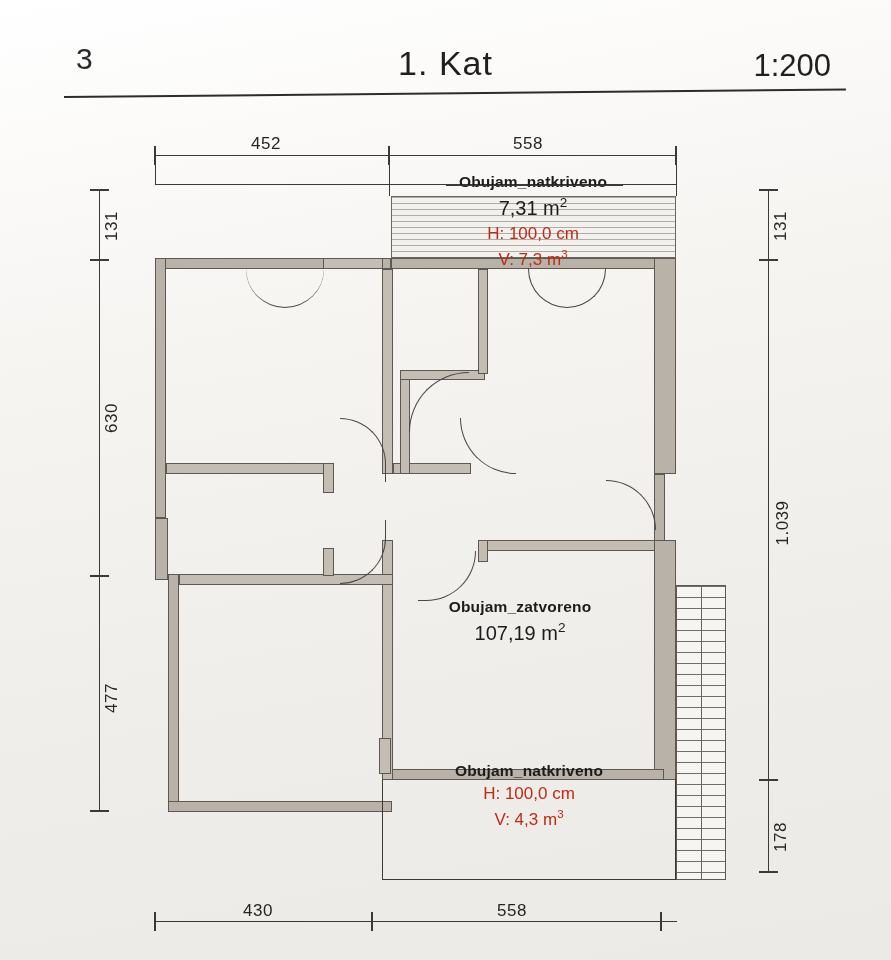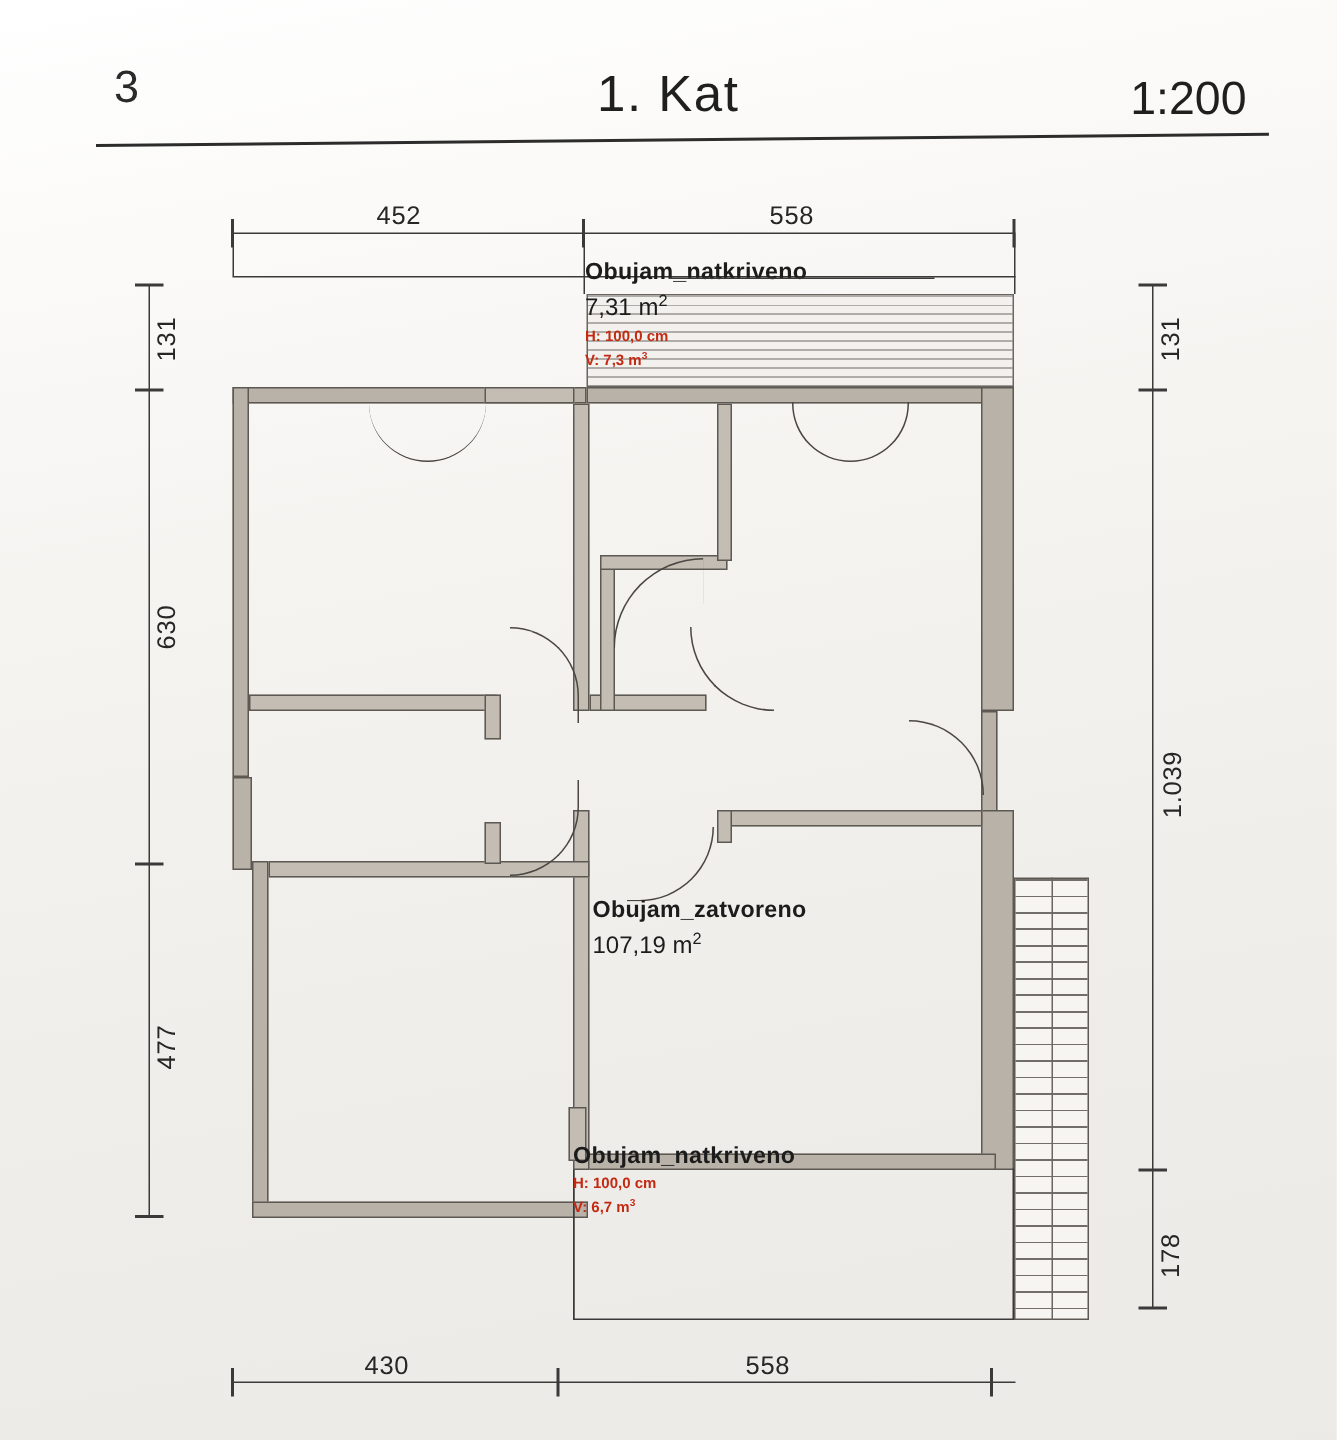--- a/index.html
+++ b/index.html
@@ -129,38 +129,38 @@
   .swing {
     position: absolute;
     border: 1px solid #4a4642;
     border-radius: 50%;
     box-sizing: border-box;
   }
 
   
   .annot {
     position: absolute;
-    text-align: left;
+    text-align: center;
     white-space: nowrap;
   }
   .annot .a-name {
     font-size: 15.5px;
     font-weight: bold;
     color: #1c1c1c;
     letter-spacing: 0.2px;
   }
   .annot .a-area {
-    font-size: 16px;
+    font-size: 20px;
     color: #1c1c1c;
     margin-top: 4px;
   }
   .annot .a-h,
   .annot .a-v {
-    font-size: 10px;
-    font-weight: bold;
+    font-size: 17px;
+    font-weight: normal;
     color: #c32a12;
     margin-top: 4px;
   }
   .strike {
     position: absolute;
     height: 1px;
     background: #3a3a3a;
   }
   sup { font-size: 0.68em; vertical-align: super; }
 </style>
@@ -273,17 +273,17 @@
     <div class="a-name">Obujam_zatvoreno</div>
     <div class="a-area">
       <span>107,19 m</span><sup>2</sup>
     </div>
   </div>
 
   <div class="annot" style="left:382px; top:762px; width:294px;">
     <div class="a-name">Obujam_natkriveno</div>
     <div class="a-h">H: 100,0 cm</div>
     <div class="a-v">
-      <span>V: 6,7 m</span><sup>3</sup>
+      <span>V: 4,3 m</span><sup>3</sup>
     </div>
   </div>
 
 </div>
 
 </body></html>

